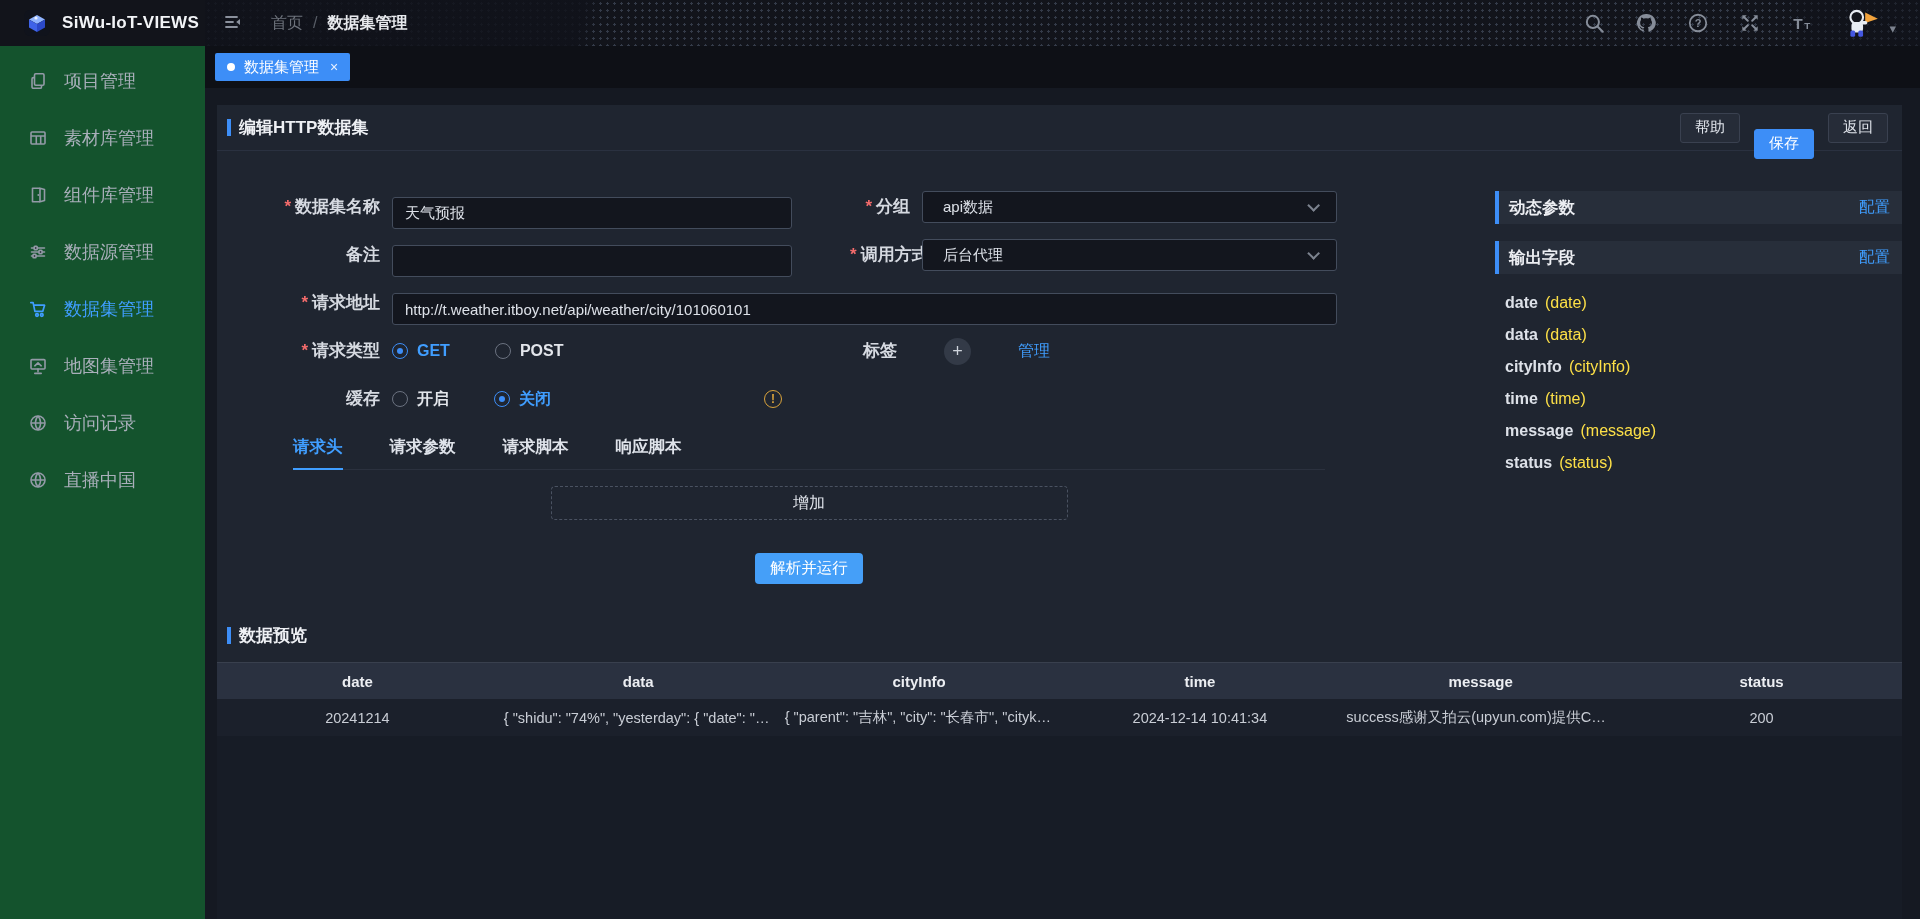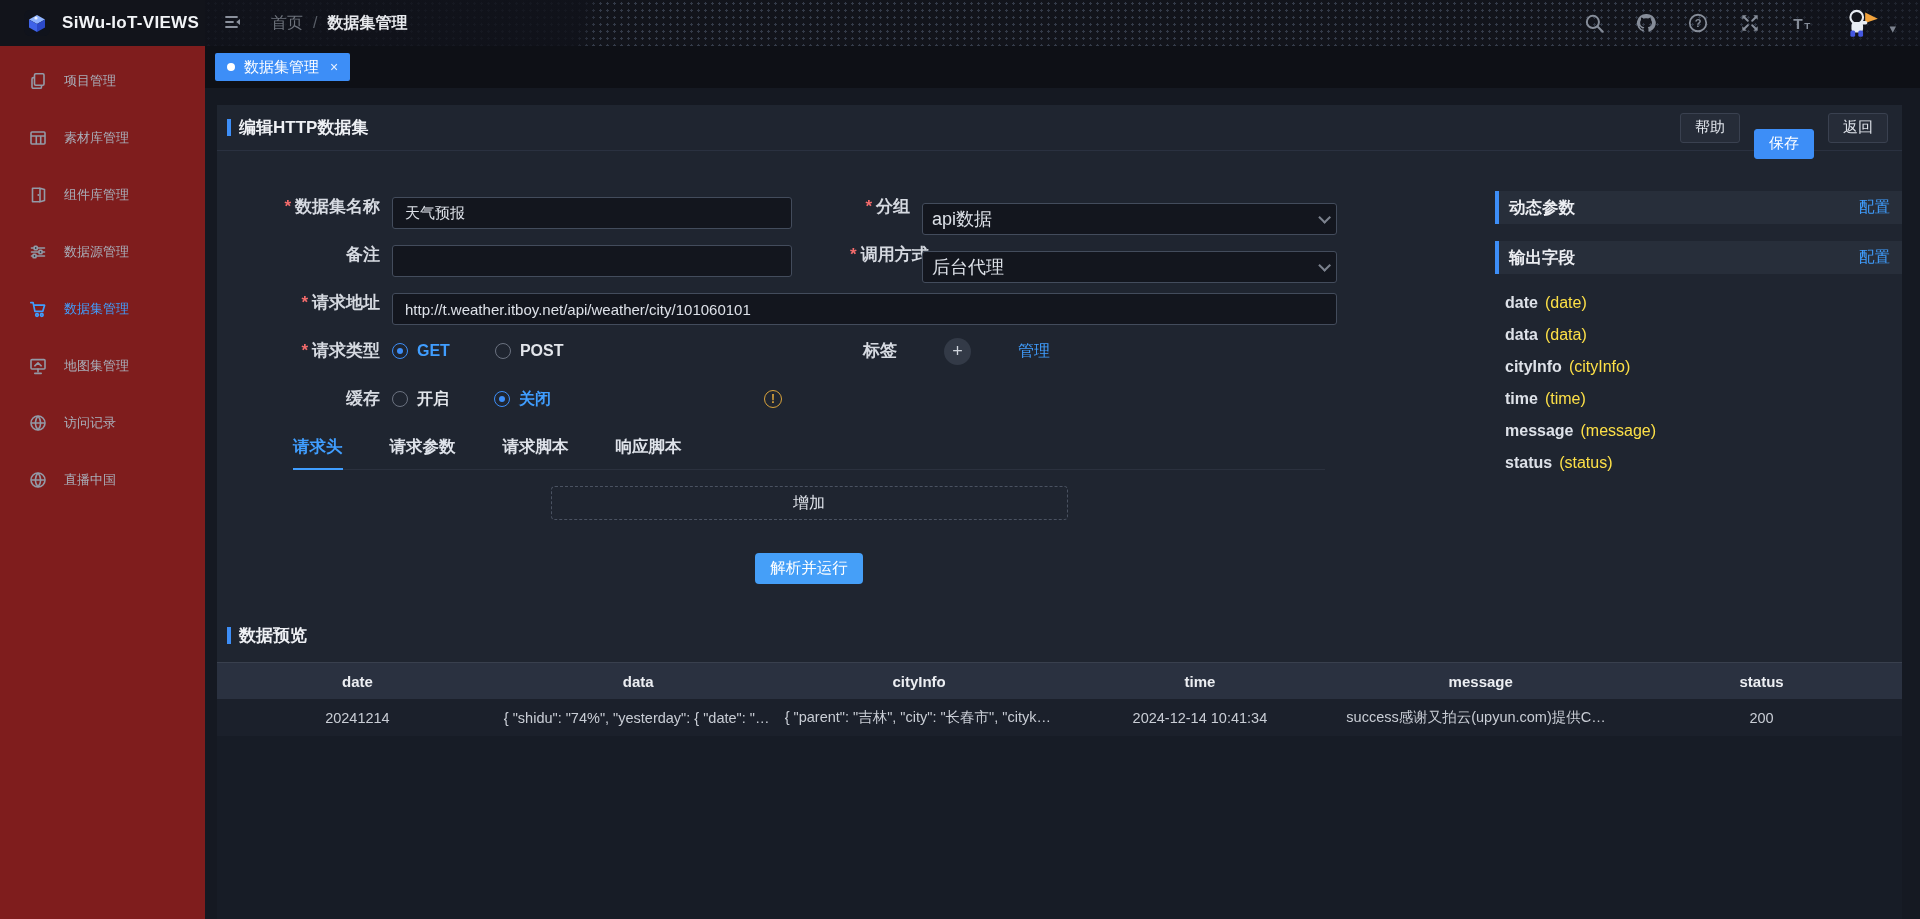--- a/index.html
+++ b/index.html
@@ -2,28 +2,28 @@
 <html><head>
 <meta charset="utf-8">
 <style>
   * { margin:0; padding:0; box-sizing:border-box; }
   html,body { width:1920px; height:919px; overflow:hidden;
     font-family:"Liberation Sans","DejaVu Sans",sans-serif;
     background:#151922; color:#d6dae1; }
 
   
   .sidebar { position:fixed; left:0; top:0; width:205px; height:919px;
-    background:#7f1d1d; z-index:5; }
+    background:#14532d; z-index:5; }
   .side-logo { height:46px; background:#12141b; display:flex; align-items:center;
     padding-left:24px; gap:12px; }
   .logo-mark { width:26px; height:26px; flex:0 0 auto; }
   .app-title { font-size:17px; font-weight:700; color:#f2f4f7; letter-spacing:.3px; }
   .side-menu { padding-top:6px; }
   .side-item { height:57px; display:flex; align-items:center; gap:16px;
-    padding-left:28px; cursor:pointer; color:#a9afba; font-size:13px; }
+    padding-left:28px; cursor:pointer; color:#a9afba; font-size:18px; }
   .side-item .mi { width:20px; height:20px; color:#939aa7; display:flex; align-items:center; }
   .side-item.on { color:#409eff; }
   .side-item.on .mi { color:#409eff; }
 
   
   .main { margin-left:205px; height:919px; display:flex; flex-direction:column; }
   .topbar { position:relative; height:46px; flex:0 0 auto; background:#12141b;
     background-image:radial-gradient(circle,#343b49 1px,transparent 1.4px);
     background-size:7px 7px; display:flex; align-items:center; overflow:hidden; }
   .topbar::before { content:""; position:absolute; inset:0; pointer-events:none;
@@ -68,22 +68,22 @@
   .form-col { width:1120px; }
   .fgrid { display:grid; grid-template-columns:175px 400px 58px 72px 415px;
     grid-auto-rows:32px; row-gap:16px; }
   .flabel { text-align:right; padding-right:12px; line-height:32px; font-size:17px;
     font-weight:700; color:#d6dae1; white-space:nowrap; }
   .req::before { content:"*"; color:#f56c6c; margin-right:4px; }
   .tin { height:32px; width:100%; background:#13161e; border:1px solid #434c5c;
     border-radius:3px; color:#dde1e8; font-size:15px; padding:0 12px; outline:none;
     font-family:inherit;margin-top:6px; }
   .sel { height:32px; background:#13161e; border:1px solid #434c5c; border-radius:3px;
-    color:#dde1e8; font-size:18px; padding:0 9px; display:flex; align-items:center;
-    cursor:pointer;margin-top:12px; }
+    color:#dde1e8; font-size:15px; padding:0 20px; display:flex; align-items:center;
+    cursor:pointer; }
   .sel-val { flex:1; }
   .chev { width:9px; height:9px; border-right:2px solid #7c828e; border-bottom:2px solid #7c828e;
     transform:rotate(45deg) translateY(-3px); }
   .gc1{grid-column:1;} .gc2{grid-column:2;} .gc4{grid-column:4;} .gc5{grid-column:5;}
   .gc2-6{grid-column:2/6;} .gc4-6{grid-column:4/6;}
   .r1{grid-row:1;} .r2{grid-row:2;} .r3{grid-row:3;} .r4{grid-row:4;} .r5{grid-row:5;}
 
   .radio-row { display:flex; align-items:center; gap:45px; }
   .radio { display:flex; align-items:center; gap:9px; cursor:pointer; }
   .rb { width:16px; height:16px; border-radius:50%; border:1px solid #6b7280;

